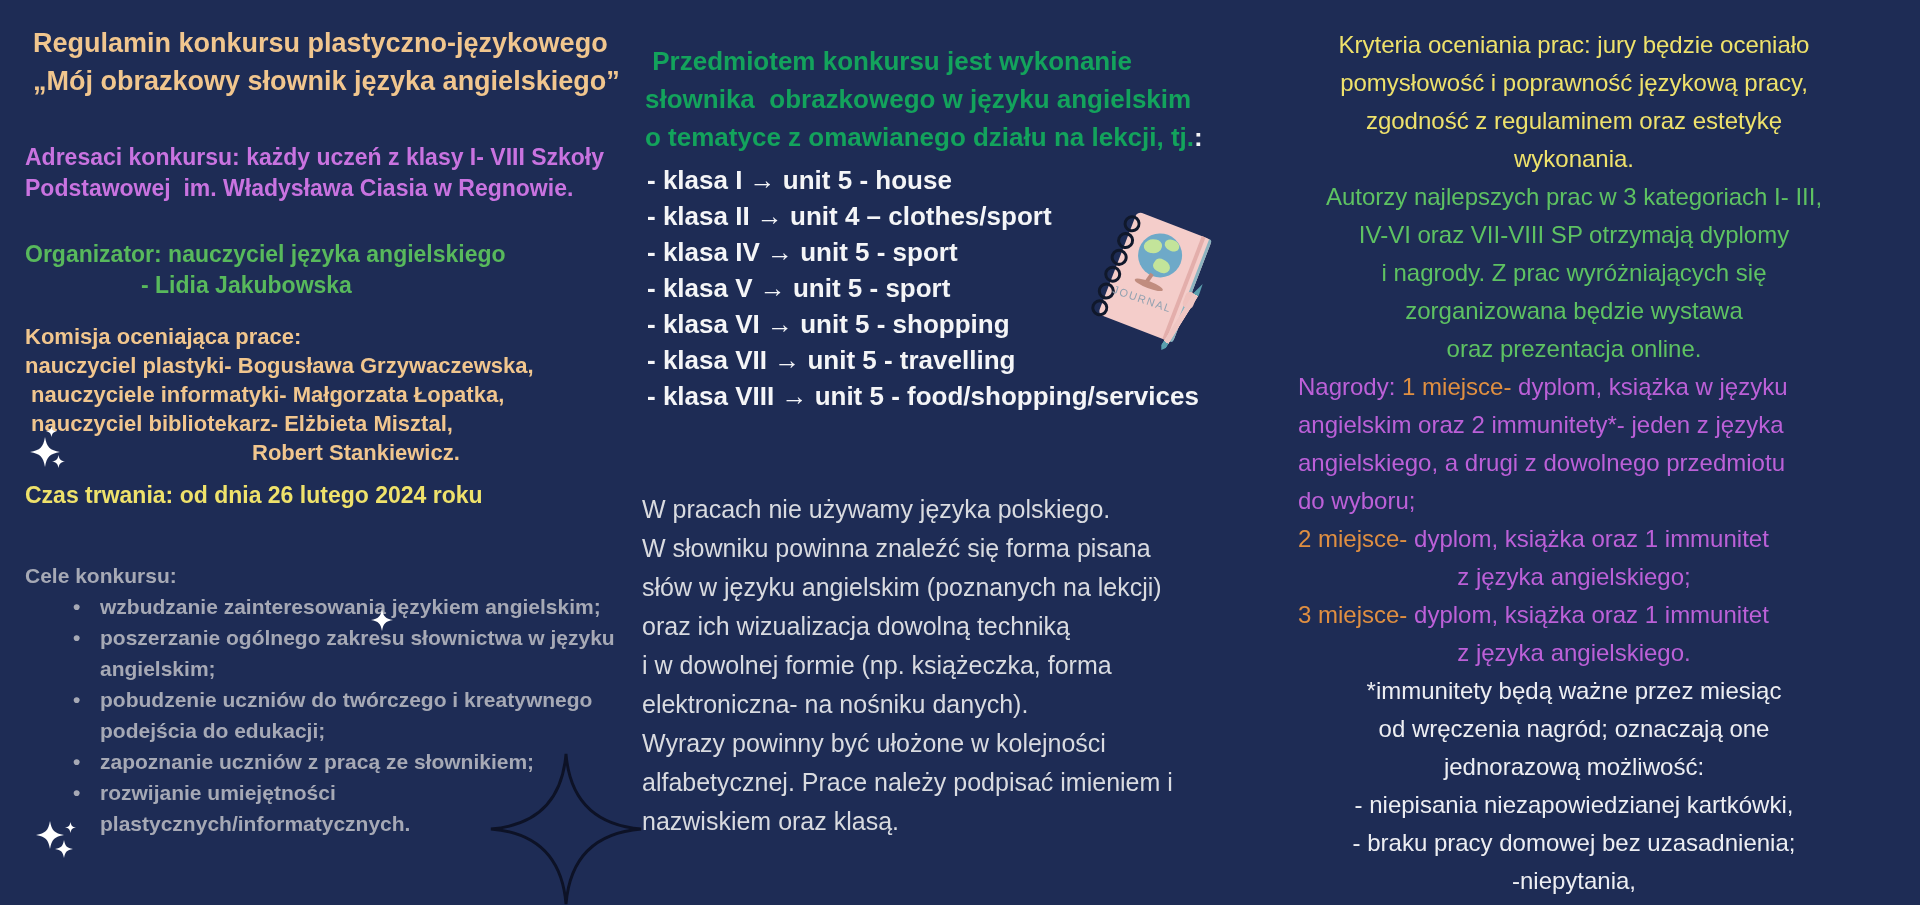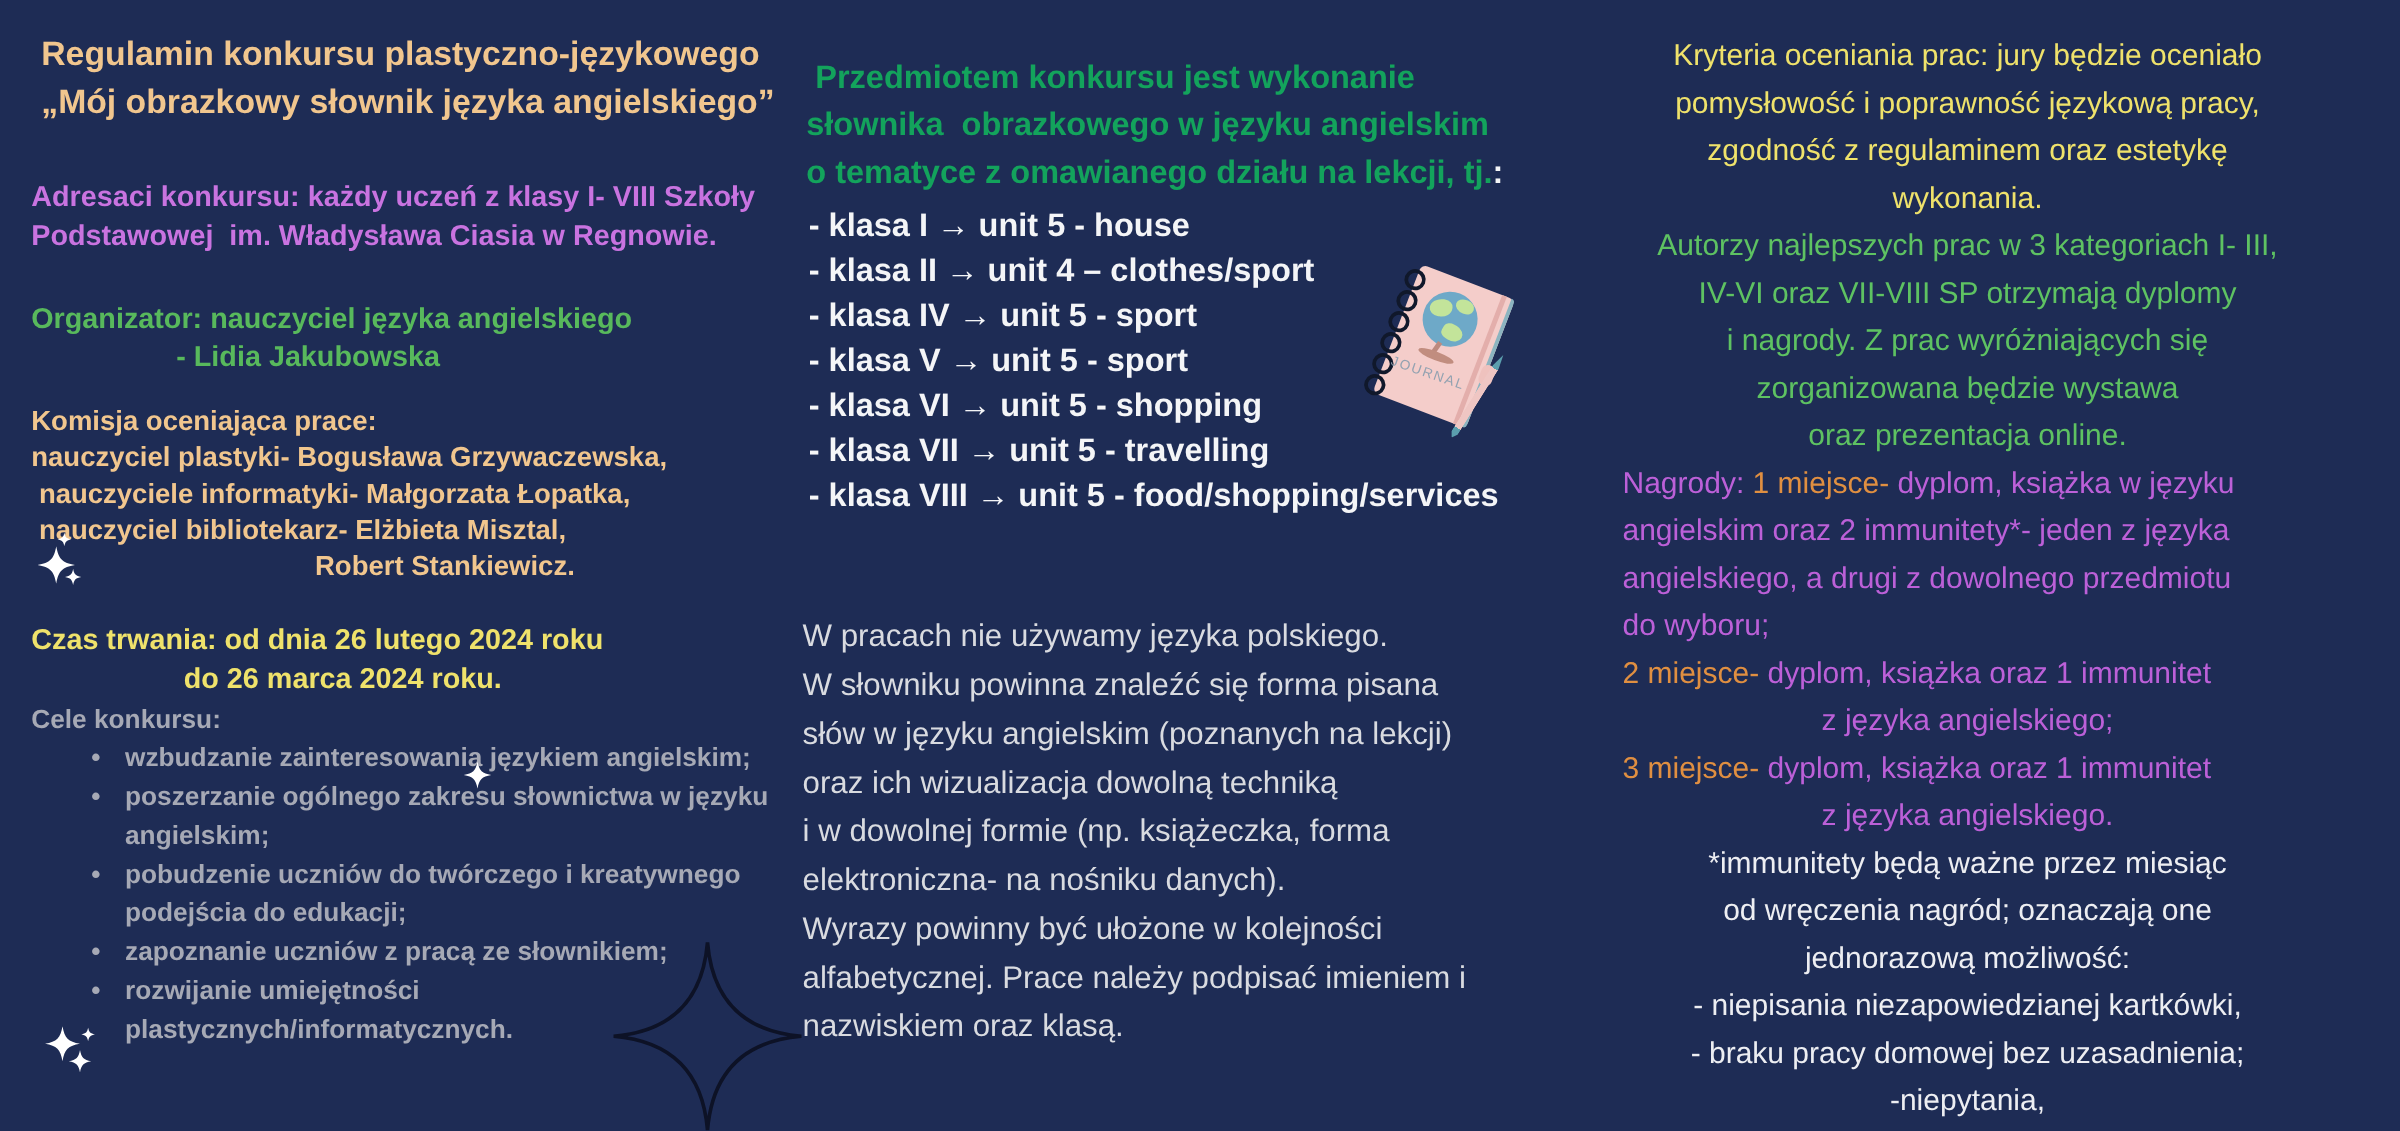--- a/index.html
+++ b/index.html
@@ -10,21 +10,21 @@
   }
   .abs{position:absolute;}
   .line{white-space:pre;}
   
   #title{left:33px;top:24px;font-weight:700;font-size:27px;line-height:38px;color:#f1c68e;}
   #adresaci{left:25px;top:142px;font-weight:700;font-size:23px;line-height:31px;color:#c973e0;}
   #organizator{left:25px;top:239px;font-weight:700;font-size:23px;line-height:31px;color:#58b95c;}
   .indent-org{padding-left:116px;}
   #komisja{left:25px;top:322px;font-weight:700;font-size:22px;line-height:29px;color:#f1c68e;}
   .indent-robert{padding-left:227px;}
-  #czas{left:25px;top:496px;font-weight:700;font-size:23px;line-height:31px;color:#efe26b;}
+  #czas{left:25px;top:480px;font-weight:700;font-size:23px;line-height:31px;color:#efe26b;}
   .indent-czas{padding-left:122px;}
   #cele{left:25px;top:560px;font-weight:700;font-size:21px;line-height:31px;color:#a6a9b5;}
   .b-first{padding-left:48px;}
   .dot{display:inline-block;width:27px;}
   .b-cont{padding-left:75px;}
   
   #mid-heading{left:645px;top:42px;font-weight:700;font-size:26px;line-height:38px;color:#13a35c;}
   #mid-heading .wh{color:#f4f5f7;}
   #klasy{left:647px;top:162px;font-weight:700;font-size:26px;line-height:36px;color:#f4f5f7;}
   #zasady{left:642px;top:490px;width:645px;text-align:left;font-weight:400;font-size:25px;line-height:39px;color:#d9dbe0;}
@@ -81,21 +81,20 @@
 <div id="komisja" class="abs">
   <div class="line">Komisja oceniająca prace:</div>
   <div class="line">nauczyciel plastyki- Bogusława Grzywaczewska,</div>
   <div class="line"> nauczyciele informatyki- Małgorzata Łopatka,</div>
   <div class="line"> nauczyciel bibliotekarz- Elżbieta Misztal,</div>
   <div class="line indent-robert">Robert Stankiewicz.</div>
 </div>
 
 <div id="czas" class="abs">
   <div class="line">Czas trwania: od dnia 26 lutego 2024 roku</div>
-  <div class="line indent-czas">do 26 marca 2024 roku.</div>
 </div>
 
 <div id="cele" class="abs">
   <div class="line">Cele konkursu:</div>
   <div class="line b-first"><span class="dot">•</span><span>wzbudzanie zainteresowania językiem angielskim;</span></div>
   <div class="line b-first"><span class="dot">•</span><span>poszerzanie ogólnego zakresu słownictwa w języku</span></div>
   <div class="line b-cont"><span>angielskim;</span></div>
   <div class="line b-first"><span class="dot">•</span><span>pobudzenie uczniów do twórczego i kreatywnego</span></div>
   <div class="line b-cont"><span>podejścia do edukacji;</span></div>
   <div class="line b-first"><span class="dot">•</span><span>zapoznanie uczniów z pracą ze słownikiem;</span></div>

